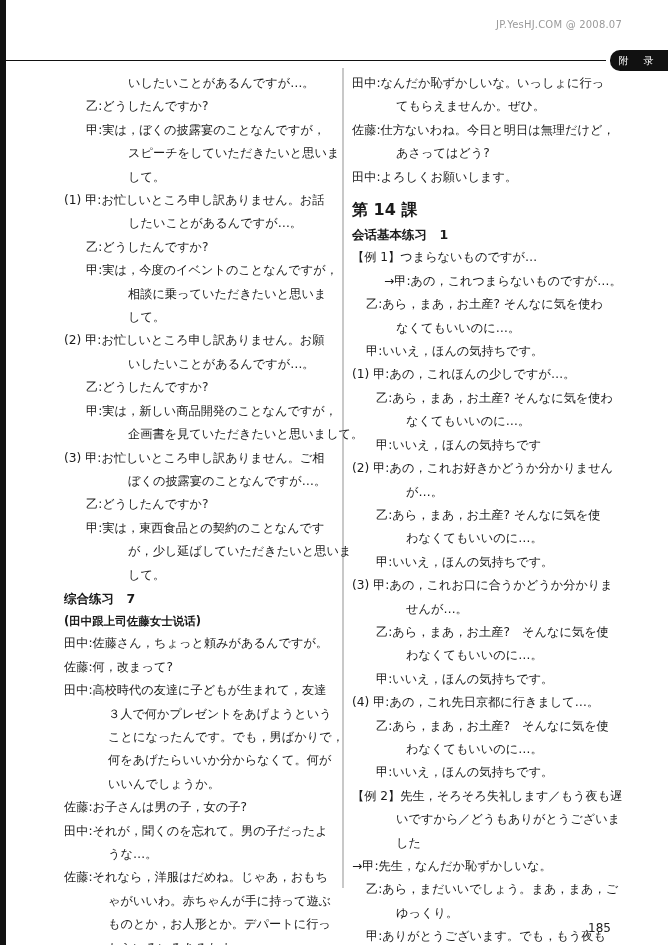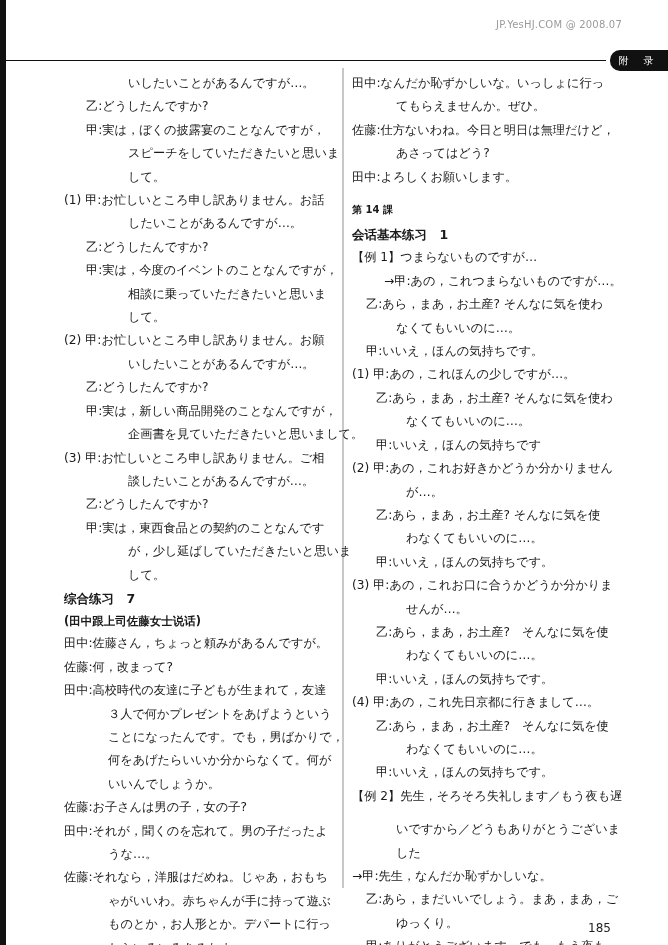--- a/index.html
+++ b/index.html
@@ -19,21 +19,21 @@
     background: #111; color: #fff; border-radius: 10px 0 0 10px;
     font-size: 10px; line-height: 21px; text-align: center; letter-spacing: 6px;
   }
   .col-divider { position: absolute; left: 342px; top: 68px; width: 2px; height: 820px; background: #c8c8c8; }
   .col { position: absolute; top: 72px; }
   .col-left { left: 64px; width: 278px; }
   .col-right { left: 352px; width: 262px; }
   .line { font-size: 12.2px; line-height: 23.4px; white-space: nowrap; position: relative; }
   .line .prefix { display: inline-block; }
   .sec-title { font-weight: bold; font-size: 12.5px; line-height: 23.4px; }
-  .lesson-title { font-weight: bold; font-size: 10px; line-height: 26px; margin-top: 8px; }
+  .lesson-title { font-weight: bold; font-size: 16px; line-height: 26px; margin-top: 8px; }
   .sub-title { font-weight: bold; font-size: 11.5px; line-height: 22px; }
   .page-number { position: absolute; left: 588px; top: 921px; font-size: 12px; color: #222; }
 </style>
 </head>
 <body>
 
 <div class="left-strip"></div>
 <div class="watermark">JP.YesHJ.COM @ 2008.07</div>
 <div class="header-rule"></div>
 <div class="header-tab">附 录</div>
@@ -50,21 +50,21 @@
     <div class="line" style="padding-left: 22px;"><span class="prefix">乙:</span><span>どうしたんですか?</span></div>
     <div class="line" style="padding-left: 22px;"><span class="prefix">甲:</span><span>実は，今度のイベントのことなんですが，</span></div>
     <div class="line" style="padding-left: 64px;"><span>相談に乗っていただきたいと思いま</span></div>
     <div class="line" style="padding-left: 64px;"><span>して。</span></div>
     <div class="line" style="padding-left: 0px;"><span class="prefix">(2) 甲:</span><span>お忙しいところ申し訳ありません。お願</span></div>
     <div class="line" style="padding-left: 64px;"><span>いしたいことがあるんですが…。</span></div>
     <div class="line" style="padding-left: 22px;"><span class="prefix">乙:</span><span>どうしたんですか?</span></div>
     <div class="line" style="padding-left: 22px;"><span class="prefix">甲:</span><span>実は，新しい商品開発のことなんですが，</span></div>
     <div class="line" style="padding-left: 64px;"><span>企画書を見ていただきたいと思いまして。</span></div>
     <div class="line" style="padding-left: 0px;"><span class="prefix">(3) 甲:</span><span>お忙しいところ申し訳ありません。ご相</span></div>
-    <div class="line" style="padding-left: 64px;"><span>談したいことがあるんですが…。</span></div>
+    <div class="line" style="padding-left: 64px;"><span>ぼくの披露宴のことなんですが…。</span></div>
     <div class="line" style="padding-left: 22px;"><span class="prefix">乙:</span><span>どうしたんですか?</span></div>
     <div class="line" style="padding-left: 22px;"><span class="prefix">甲:</span><span>実は，東西食品との契約のことなんです</span></div>
     <div class="line" style="padding-left: 64px;"><span>が，少し延ばしていただきたいと思いま</span></div>
     <div class="line" style="padding-left: 64px;"><span>して。</span></div>
     <div class="line sec-title"><span>综合练习　7</span></div>
     <div class="line sub-title"><span>(田中跟上司佐藤女士说话)</span></div>
     <div class="line"><span class="prefix">田中:</span><span>佐藤さん，ちょっと頼みがあるんですが。</span></div>
     <div class="line"><span class="prefix">佐藤:</span><span>何，改まって?</span></div>
     <div class="line"><span class="prefix">田中:</span><span>高校時代の友達に子どもが生まれて，友達</span></div>
     <div class="line" style="padding-left: 44px;"><span>３人で何かプレゼントをあげようという</span></div>
@@ -104,21 +104,21 @@
     <div class="line" style="padding-left: 0px;"><span class="prefix">(3) 甲:</span><span>あの，これお口に合うかどうか分かりま</span></div>
     <div class="line" style="padding-left: 54px;"><span>せんが…。</span></div>
     <div class="line" style="padding-left: 24px;"><span class="prefix">乙:</span><span>あら，まあ，お土産?　そんなに気を使</span></div>
     <div class="line" style="padding-left: 54px;"><span>わなくてもいいのに…。</span></div>
     <div class="line" style="padding-left: 24px;"><span class="prefix">甲:</span><span>いいえ，ほんの気持ちです。</span></div>
     <div class="line" style="padding-left: 0px;"><span class="prefix">(4) 甲:</span><span>あの，これ先日京都に行きまして…。</span></div>
     <div class="line" style="padding-left: 24px;"><span class="prefix">乙:</span><span>あら，まあ，お土産?　そんなに気を使</span></div>
     <div class="line" style="padding-left: 54px;"><span>わなくてもいいのに…。</span></div>
     <div class="line" style="padding-left: 24px;"><span class="prefix">甲:</span><span>いいえ，ほんの気持ちです。</span></div>
     <div class="line" style="padding-left: 0px;"><span class="prefix">【例 2】</span><span>先生，そろそろ失礼します／もう夜も遅</span></div>
-    <div class="line" style="padding-left: 44px; margin-top: 10px;"><span>いですから／どうもありがとうございま</span></div>
+    <div class="line" style="padding-left: 44px;"><span>いですから／どうもありがとうございま</span></div>
     <div class="line" style="padding-left: 44px;"><span>した</span></div>
     <div class="line" style="padding-left: 0px;"><span class="prefix">→甲:</span><span>先生，なんだか恥ずかしいな。</span></div>
     <div class="line" style="padding-left: 14px;"><span class="prefix">乙:</span><span>あら，まだいいでしょう。まあ，まあ，ご</span></div>
     <div class="line" style="padding-left: 44px;"><span>ゆっくり。</span></div>
     <div class="line" style="padding-left: 14px;"><span class="prefix">甲:</span><span>ありがとうございます。でも，もう夜も</span></div>
   </div>
 
 <div class="page-number">185</div>
 
 </body></html>

